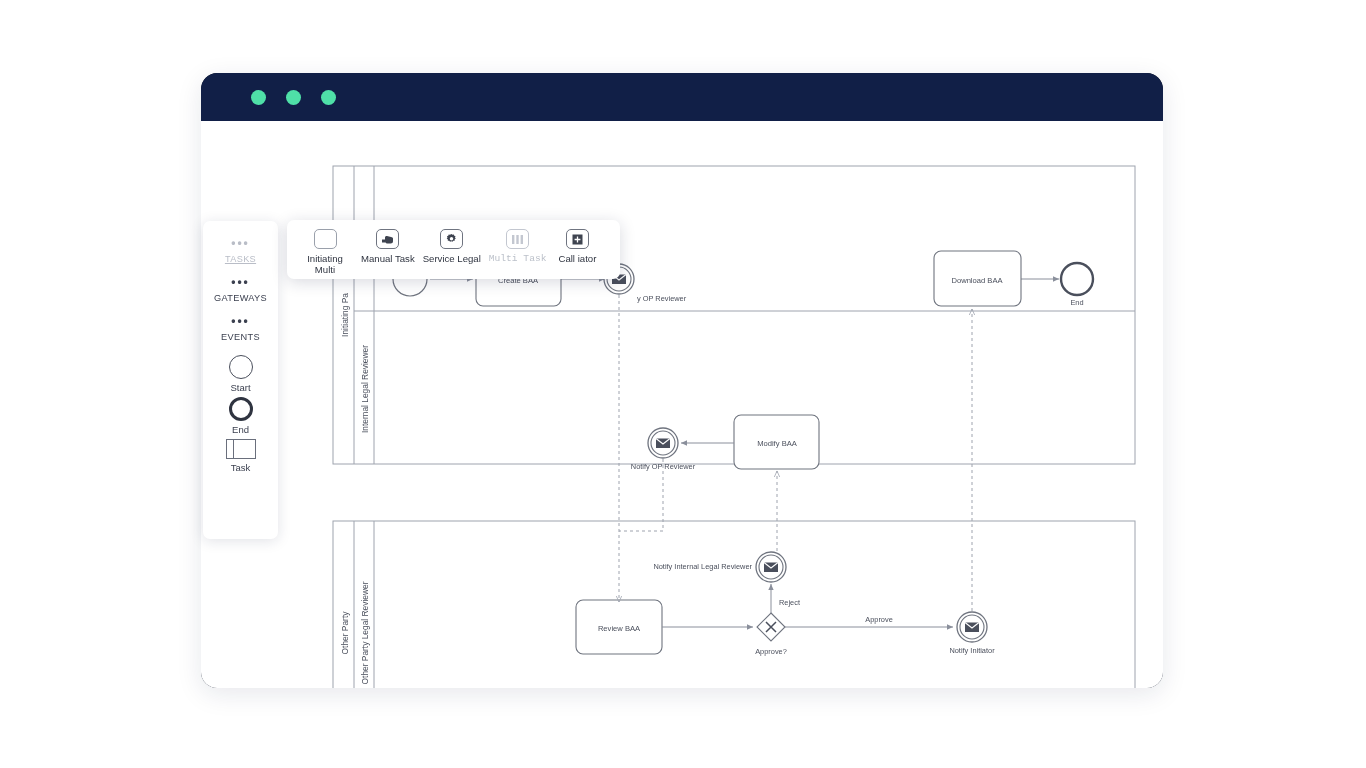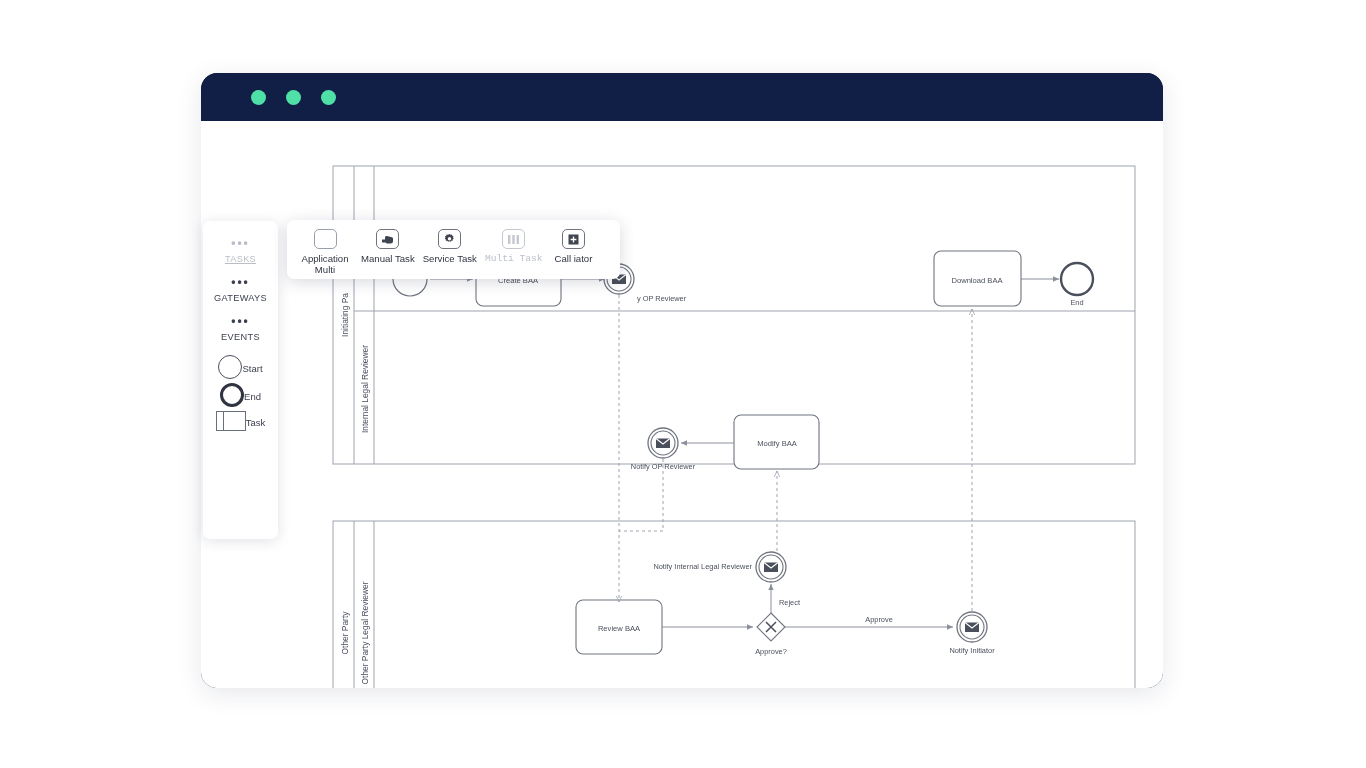--- a/index.html
+++ b/index.html
@@ -54,21 +54,21 @@
   .pal-dots {
     letter-spacing: 2px; font-size: 12px; line-height: 10px;
     color: #3c4150; font-weight: 700; margin-top: 4px;
   }
   .pal-dots.muted { color: #b9bdc7; }
   .pal-label {
     font-size: 9.2px; color: #3c4150; letter-spacing: .35px;
     margin-top: 6px; margin-bottom: 9px; text-align: center;
   }
   .pal-label.muted { color: #b9bdc7; text-decoration: underline; }
-  .pal-item { display: flex; flex-direction: row; align-items: center; margin-top: 4px; }
+  .pal-item { display: flex; flex-direction: column; align-items: center; margin-top: 4px; }
   .pal-item .cap { font-size: 9.5px; color: #3c4150; margin-top: 3px; }
   .ev-start {
     width: 24px; height: 24px; border-radius: 50%;
     border: 1.4px solid #4a4f5c; background: #fff;
   }
   .ev-end {
     width: 24px; height: 24px; border-radius: 50%;
     border: 3.4px solid #2f3440; background: #fff;
   }
   .pool-glyph {
@@ -273,42 +273,42 @@
       <div class="pool-glyph"></div>
       <div class="cap">Task</div>
     </div>
   </div>
 
   <div class="flyout">
 
     <div class="fly-item app">
       <div class="fly-glyph plain"></div>
       <div class="fly-cap">
-        <span>Application</span><br>
+        <span>Initiating</span><br>
         <span>Multi</span>
       </div>
     </div>
 
     <div class="fly-item">
       <div class="fly-glyph">
         <svg width="13" height="11" viewBox="0 0 13 11">
           <path d="M1 5.5 h3 v3 h-3z M4 3.5 c0-1 1-1.6 2-1.4 l4 .8 c1.2 .2 2 .8 2 1.7 v2.6 c0 1.3-1 2.3-2.3 2.3 H6 c-1.1 0-2-.8-2-1.9z" fill="#3f4450"></path>
         </svg>
       </div>
       <div class="fly-cap">Manual Task</div>
     </div>
 
     <div class="fly-item">
       <div class="fly-glyph">
         <svg width="13" height="13" viewBox="0 0 16 16">
           <path d="M8 1.2 l1.3 1 1.6-.5 .5 1.6 1.6 .6-.7 1.5 1 1.3-1.3 1-.1 1.7-1.7 .1-1 1.4-1.5-.8-1.5 .8-1-1.4-1.7-.1-.1-1.7-1.3-1 1-1.3-.7-1.5 1.6-.6 .5-1.6 1.6 .5z" fill="#3f4450"></path>
           <circle cx="8" cy="7" r="2.1" fill="#fff"></circle>
         </svg>
       </div>
-      <div class="fly-cap">Service Task</div>
+      <div class="fly-cap">Service Legal</div>
     </div>
 
     <div class="fly-item">
       <div class="fly-glyph dim">
         <svg width="11" height="9" viewBox="0 0 11 9">
           <rect x="0" y="0" width="2.4" height="9" fill="#c3c7d0"></rect>
           <rect x="4.3" y="0" width="2.4" height="9" fill="#c3c7d0"></rect>
           <rect x="8.6" y="0" width="2.4" height="9" fill="#c3c7d0"></rect>
         </svg>
       </div>

